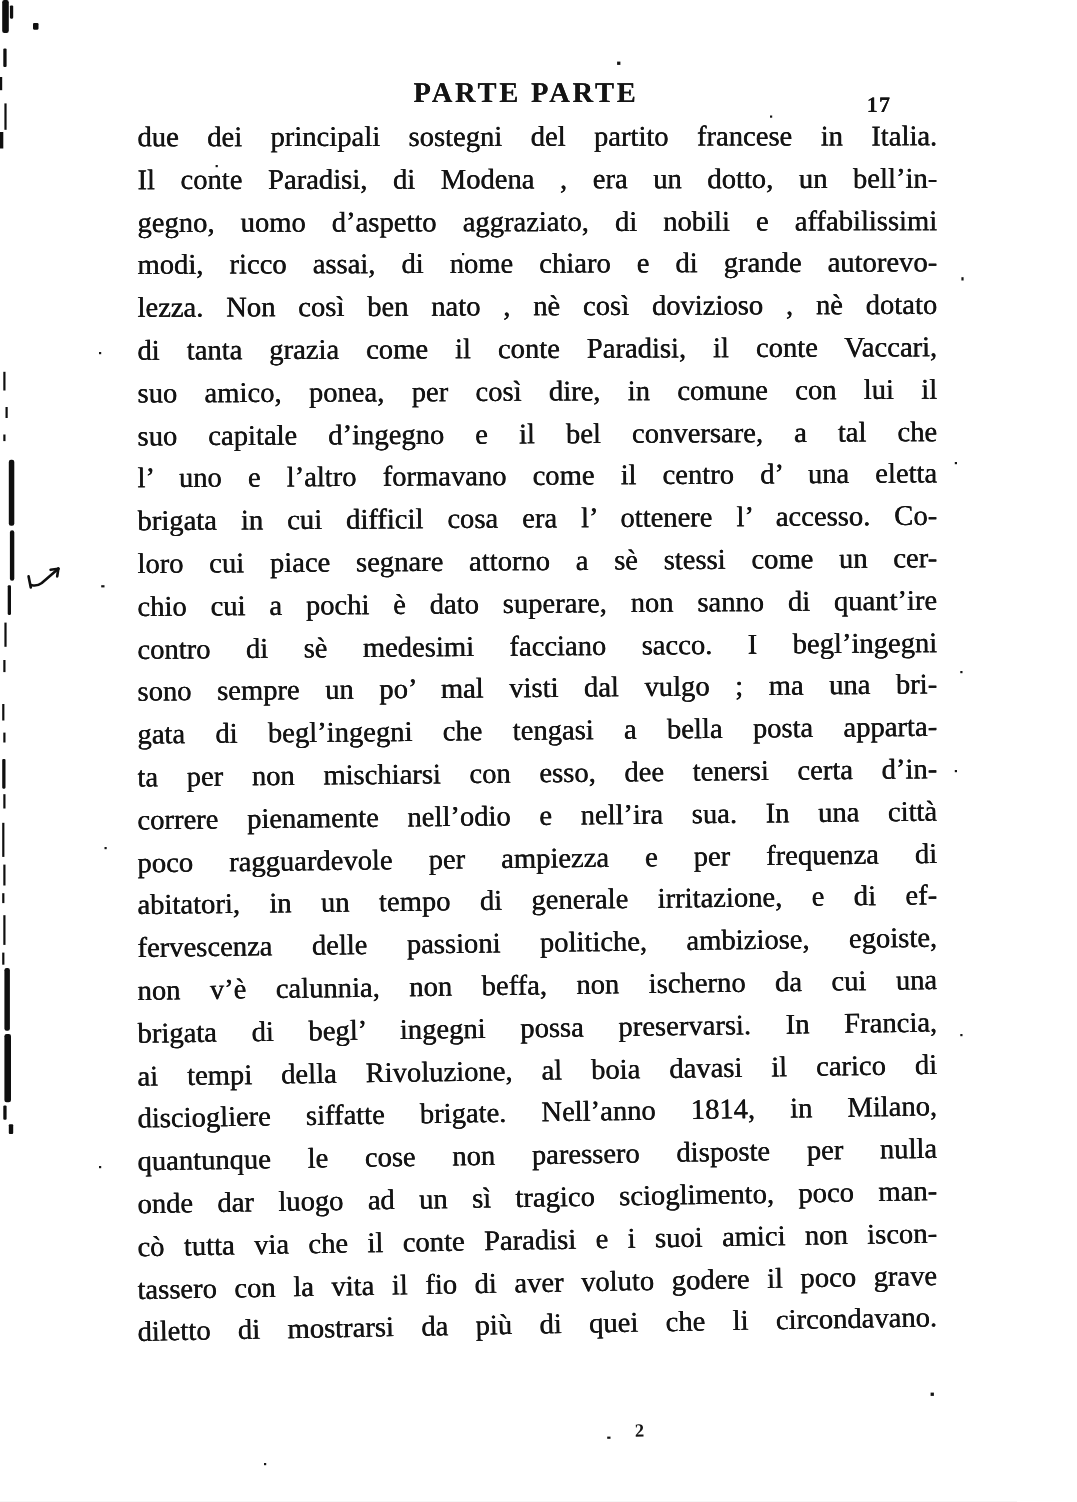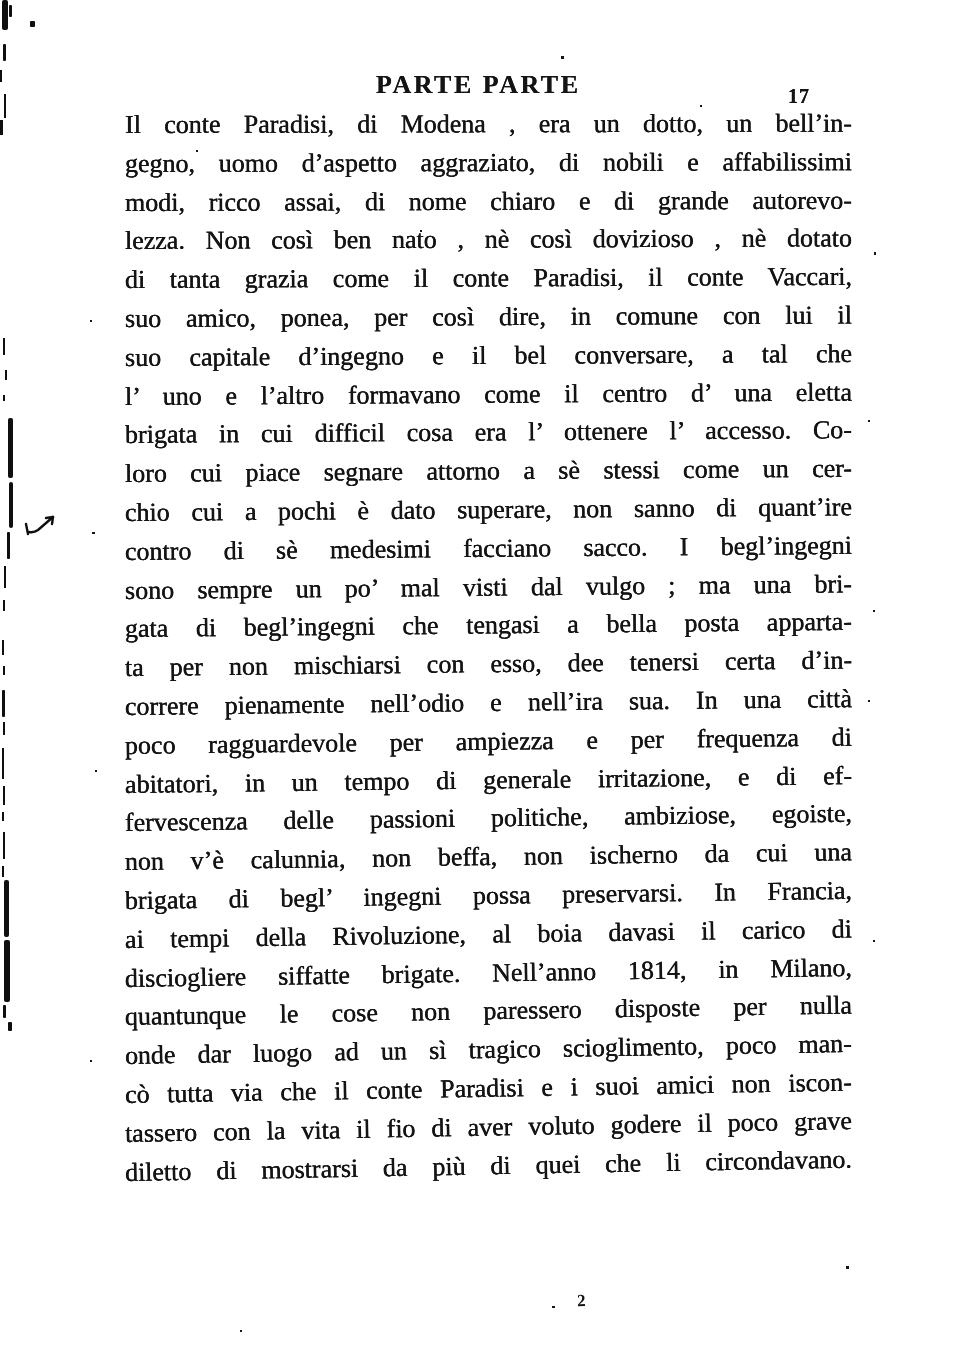--- a/index.html
+++ b/index.html
@@ -72,20 +72,21 @@
 </head>
 <body>
 
 <div class="page">
 
   <div class="running-title">PARTE PARTE</div>
 
   <div class="page-number">17</div>
 
   <main class="textblock">
+      <div class="textline" style="transform: rotate(-0.07deg);">due dei principali sostegni del partito francese in Italia.</div>
       <div class="textline" style="transform: rotate(-0.105deg);">Il conte Paradisi, di Modena , era un dotto, un bell’in-</div>
       <div class="textline" style="transform: rotate(-0.14deg);">gegno, uomo d’aspetto aggraziato, di nobili e affabilissimi</div>
       <div class="textline" style="transform: rotate(-0.175deg);">modi, ricco assai, di nome chiaro e di grande autorevo-</div>
       <div class="textline" style="transform: rotate(-0.21deg);">lezza. Non così ben nato , nè così dovizioso , nè dotato</div>
       <div class="textline" style="transform: rotate(-0.245deg);">di tanta grazia come il conte Paradisi, il conte Vaccari,</div>
       <div class="textline" style="transform: rotate(-0.28deg);">suo amico, ponea, per così dire, in comune con lui il</div>
       <div class="textline" style="transform: rotate(-0.315deg);">suo capitale d’ingegno e il bel conversare, a tal che</div>
       <div class="textline" style="transform: rotate(-0.35deg);">l’ uno e l’altro formavano come il centro d’ una eletta</div>
       <div class="textline" style="transform: rotate(-0.385deg);">brigata in cui difficil cosa era l’ ottenere l’ accesso. Co-</div>
       <div class="textline" style="transform: rotate(-0.42deg);">loro cui piace segnare attorno a sè stessi come un cer-</div>

